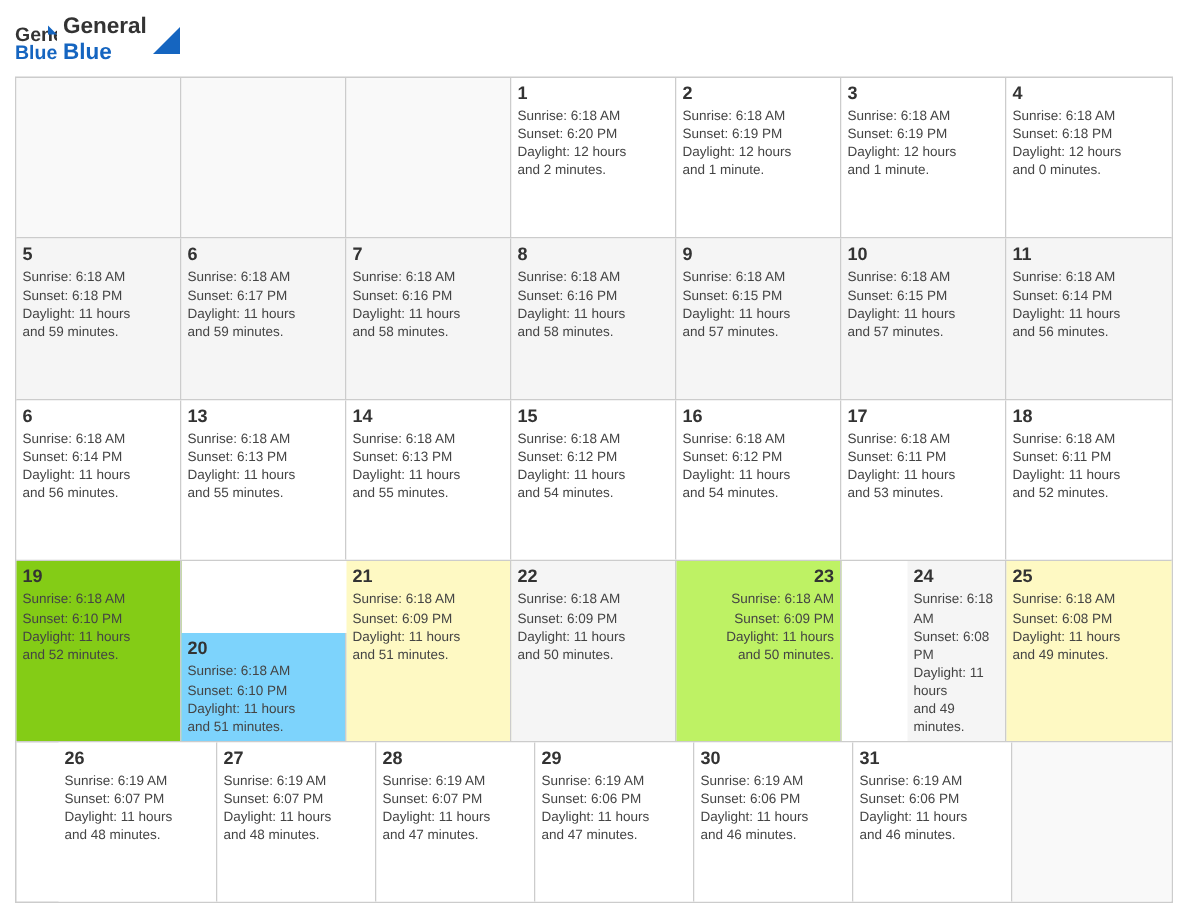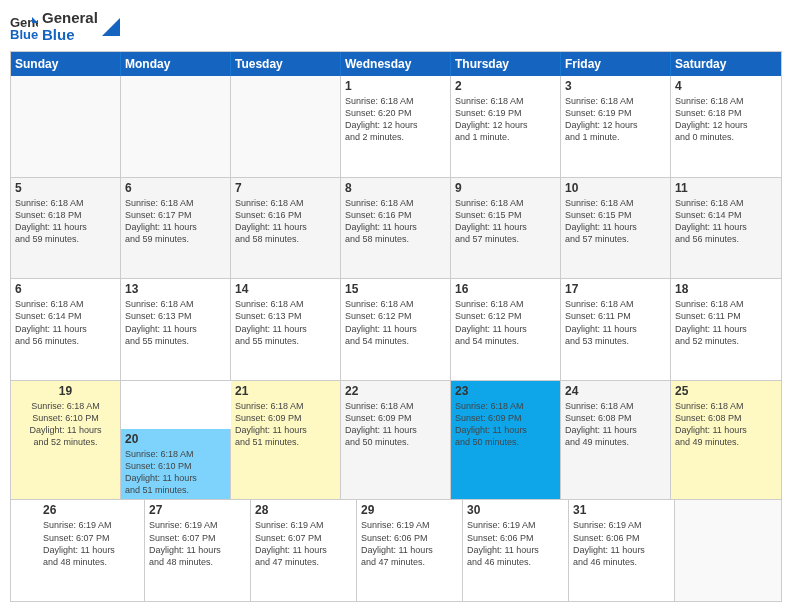--- a/index.html
+++ b/index.html
@@ -122,29 +122,20 @@
         <polygon points="0,18 18,0 18,18" fill="#1565c0"></polygon>
       </svg>
     </div>
     <div class="title-block">
       <div class="main-title"></div>
       <div class="subtitle"></div>
     </div>
   </div>
 
   <div class="calendar">
-    <div class="cal-header-row">
-    <div class="cal-header-cell">Sunday</div>
-        <div class="cal-header-cell">Monday</div>
-        <div class="cal-header-cell">Tuesday</div>
-        <div class="cal-header-cell">Wednesday</div>
-        <div class="cal-header-cell">Thursday</div>
-        <div class="cal-header-cell">Friday</div>
-        <div class="cal-header-cell">Saturday</div>
-      </div>
     <div class="cal-body">
     <div class="cal-row">
           <div class="cal-cell empty"></div>
           <div class="cal-cell empty"></div>
           <div class="cal-cell empty"></div>
           <div class="cal-cell">
             <div class="day-num">1</div>
             <div class="day-info">Sunrise: 6:18 AM<br>Sunset: 6:20 PM<br>Daylight: 12 hours<br>and 2 minutes.</div>
           </div>
           <div class="cal-cell">
@@ -214,41 +205,41 @@
           <div class="cal-cell">
             <div class="day-num">17</div>
             <div class="day-info">Sunrise: 6:18 AM<br>Sunset: 6:11 PM<br>Daylight: 11 hours<br>and 53 minutes.</div>
           </div>
           <div class="cal-cell">
             <div class="day-num">18</div>
             <div class="day-info">Sunrise: 6:18 AM<br>Sunset: 6:11 PM<br>Daylight: 11 hours<br>and 52 minutes.</div>
           </div>
         </div>
         <div class="cal-row">
-          <div class="cal-cell" style="background: #fef9c3; text-align: center;">
+          <div class="cal-cell" style="background: #84cc16;">
             <div class="day-num">19</div>
             <div class="day-info">Sunrise: 6:18 AM<br>Sunset: 6:10 PM<br>Daylight: 11 hours<br>and 52 minutes.</div>
           </div>
           <div class="cal-cell" style="background: #7dd3fc; margin-top: 48px;">
             <div class="day-num">20</div>
             <div class="day-info">Sunrise: 6:18 AM<br>Sunset: 6:10 PM<br>Daylight: 11 hours<br>and 51 minutes.</div>
           </div>
           <div class="cal-cell" style="background: #fef9c3;">
             <div class="day-num">21</div>
             <div class="day-info">Sunrise: 6:18 AM<br>Sunset: 6:09 PM<br>Daylight: 11 hours<br>and 51 minutes.</div>
           </div>
           <div class="cal-cell" style="background: rgb(245, 245, 245);">
             <div class="day-num">22</div>
             <div class="day-info">Sunrise: 6:18 AM<br>Sunset: 6:09 PM<br>Daylight: 11 hours<br>and 50 minutes.</div>
           </div>
-          <div class="cal-cell" style="background: #0ea5e9;">
+          <div class="cal-cell" style="background: #bef264; text-align: right;">
             <div class="day-num">23</div>
             <div class="day-info">Sunrise: 6:18 AM<br>Sunset: 6:09 PM<br>Daylight: 11 hours<br>and 50 minutes.</div>
           </div>
-          <div class="cal-cell" style="background: rgb(245, 245, 245);">
+          <div class="cal-cell" style="background: rgb(245, 245, 245); margin-left: 44px;">
             <div class="day-num">24</div>
             <div class="day-info">Sunrise: 6:18 AM<br>Sunset: 6:08 PM<br>Daylight: 11 hours<br>and 49 minutes.</div>
           </div>
           <div class="cal-cell" style="background: #fef9c3;">
             <div class="day-num">25</div>
             <div class="day-info">Sunrise: 6:18 AM<br>Sunset: 6:08 PM<br>Daylight: 11 hours<br>and 49 minutes.</div>
           </div>
         </div>
         <div class="cal-row">
           <div class="cal-cell">

